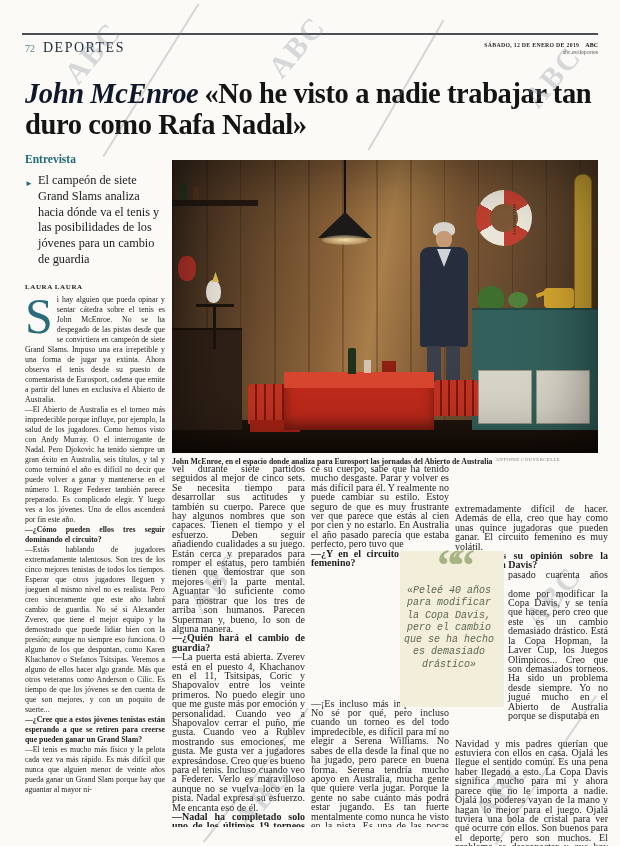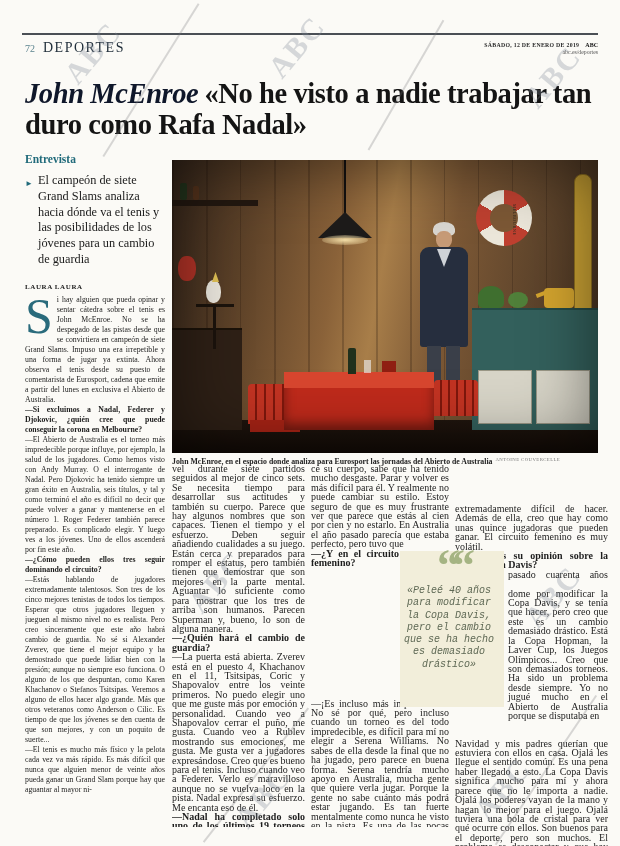--- a/index.html
+++ b/index.html
@@ -118,24 +118,24 @@
     <div class="ph" style="left:176px;top:188px;width:8px;height:26px;background:#20301c;border-radius:2px 2px 0 0;"></div>
     <div class="ph" style="left:192px;top:200px;width:7px;height:13px;background:rgba(235,235,235,.65);"></div>
     <div class="ph" style="left:210px;top:201px;width:14px;height:11px;background:#8f1f12;"></div>
   </div>
 
   <div class="caption"><span>John McEnroe, en el espacio donde analiza para Eurosport las jornadas del Abierto de Australia</span><span class="credit">ANTOINE COUVERCELLE</span></div>
 
   <div id="colA" class="col">
       <div class="seg full">
         <p class="a"><span class="dropcap">S</span>i hay alguien que pueda opinar y sentar cátedra sobre el tenis es John McEnroe. No se ha despegado de las pistas desde que se convirtiera en campeón de siete Grand Slams. Impuso una era irrepetible y una forma de jugar ya extinta. Ahora observa el tenis desde su puesto de comentarista de Eurosport, cadena que emite a partir del lunes en exclusiva el Abierto de Australia.</p>
-        <p class="q">—Si excluimos a Nadal, Federer y Djokovic, ¿quién cree que puede conseguir la corona en Melbourne?</p>
         <p class="a">—El Abierto de Australia es el torneo más impredecible porque influye, por ejemplo, la salud de los jugadores. Como hemos visto con Andy Murray. O el interrogante de Nadal. Pero Djokovic ha tenido siempre un gran éxito en Australia, seis títulos, y tal y como terminó el año es difícil no decir que puede volver a ganar y mantenerse en el número 1. Roger Federer también parece preparado. Es complicado elegir. Y luego ves a los jóvenes. Uno de ellos ascenderá por fin este año.</p>
         <p class="q">—¿Cómo pueden ellos tres seguir dominando el circuito?</p>
         <p class="a">—Estás hablando de jugadores extremadamente talentosos. Son tres de los cinco mejores tenistas de todos los tiempos. Esperar que otros jugadores lleguen y jueguen al mismo nivel no es realista. Pero creo sinceramente que este año habrá cambio de guardia. No sé si Alexander Zverev, que tiene el mejor equipo y ha demostrado que puede lidiar bien con la presión; aunque no siempre eso funciona. O alguno de los que despuntan, como Karen Khachanov o Stefanos Tsitsipas. Veremos a alguno de ellos hacer algo grande. Más que otros veteranos como Anderson o Cilic. Es tiempo de que los jóvenes se den cuenta de que son mejores, y con un poquito de suerte...</p>
+        <p class="q">—¿Cree que a estos jóvenes tenistas están esperando a que se retiren para creerse que pueden ganar un Grand Slam?</p>
         <p class="a">—El tenis es mucho más físico y la pelota cada vez va más rápido. Es más difícil que nunca que alguien menor de veinte años pueda ganar un Grand Slam porque hay que aguantar al mayor ni-</p>
       </div>
     </div>
   <div id="colB" class="col">
       <div class="seg full">
         <p class="a">vel durante siete partidos seguidos al mejor de cinco sets. Se necesita tiempo para desarrollar sus actitudes y también su cuerpo. Parece que hay algunos nombres que son capaces. Tienen el tiempo y el esfuerzo. Deben seguir añadiendo cualidades a su juego. Están cerca y preparados para romper el estatus, pero también tienen que demostrar que son mejores en la parte mental. Aguantar lo suficiente como para mostrar que los tres de arriba son humanos. Parecen Superman y, bueno, lo son de alguna manera.</p>
         <p class="q">—¿Quién hará el cambio de guardia?</p>
         <p class="a">—La puerta está abierta. Zverev está en el puesto 4, Khachanov en el 11, Tsitsipas, Coric y Shapovalov entre los veinte primeros. No puedo elegir uno que me guste más por emoción y personalidad. Cuando veo a Shapovalov cerrar el puño, me gusta. Cuando veo a Rublev mostrando sus emociones, me gusta. Me gusta ver a jugadores expresándose. Creo que es bueno para el tenis. Incluso cuando veo a Federer. Verlo es maravilloso aunque no se vuelva loco en la pista. Nadal expresa su esfuerzo. Me encanta eso de él.</p>
         <p class="q">—Nadal ha completado solo uno de los últimos 19 torneos en superficie dura, ¿es para preocuparse?</p>
       </div>

